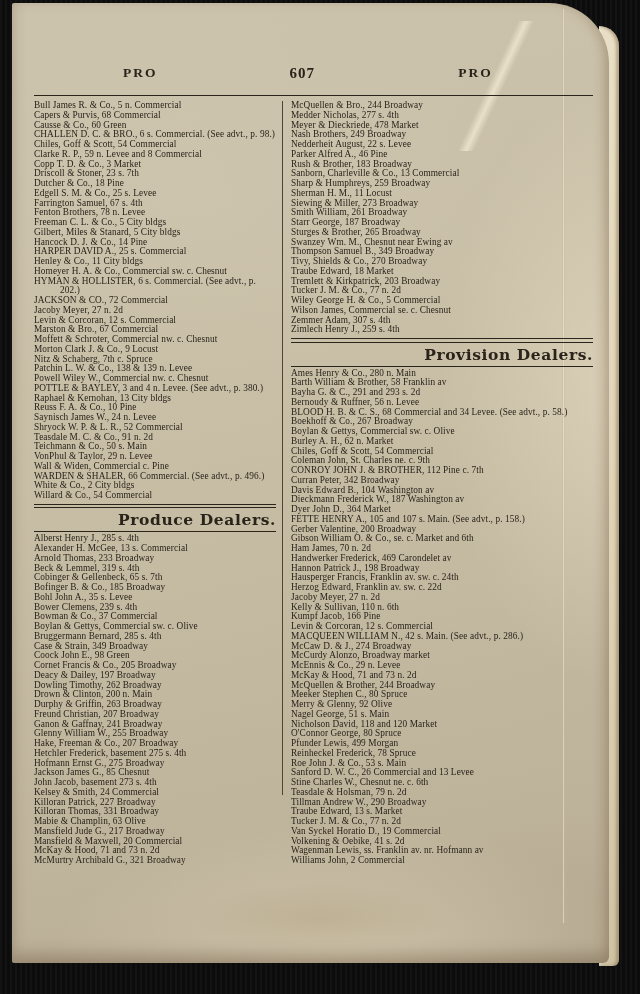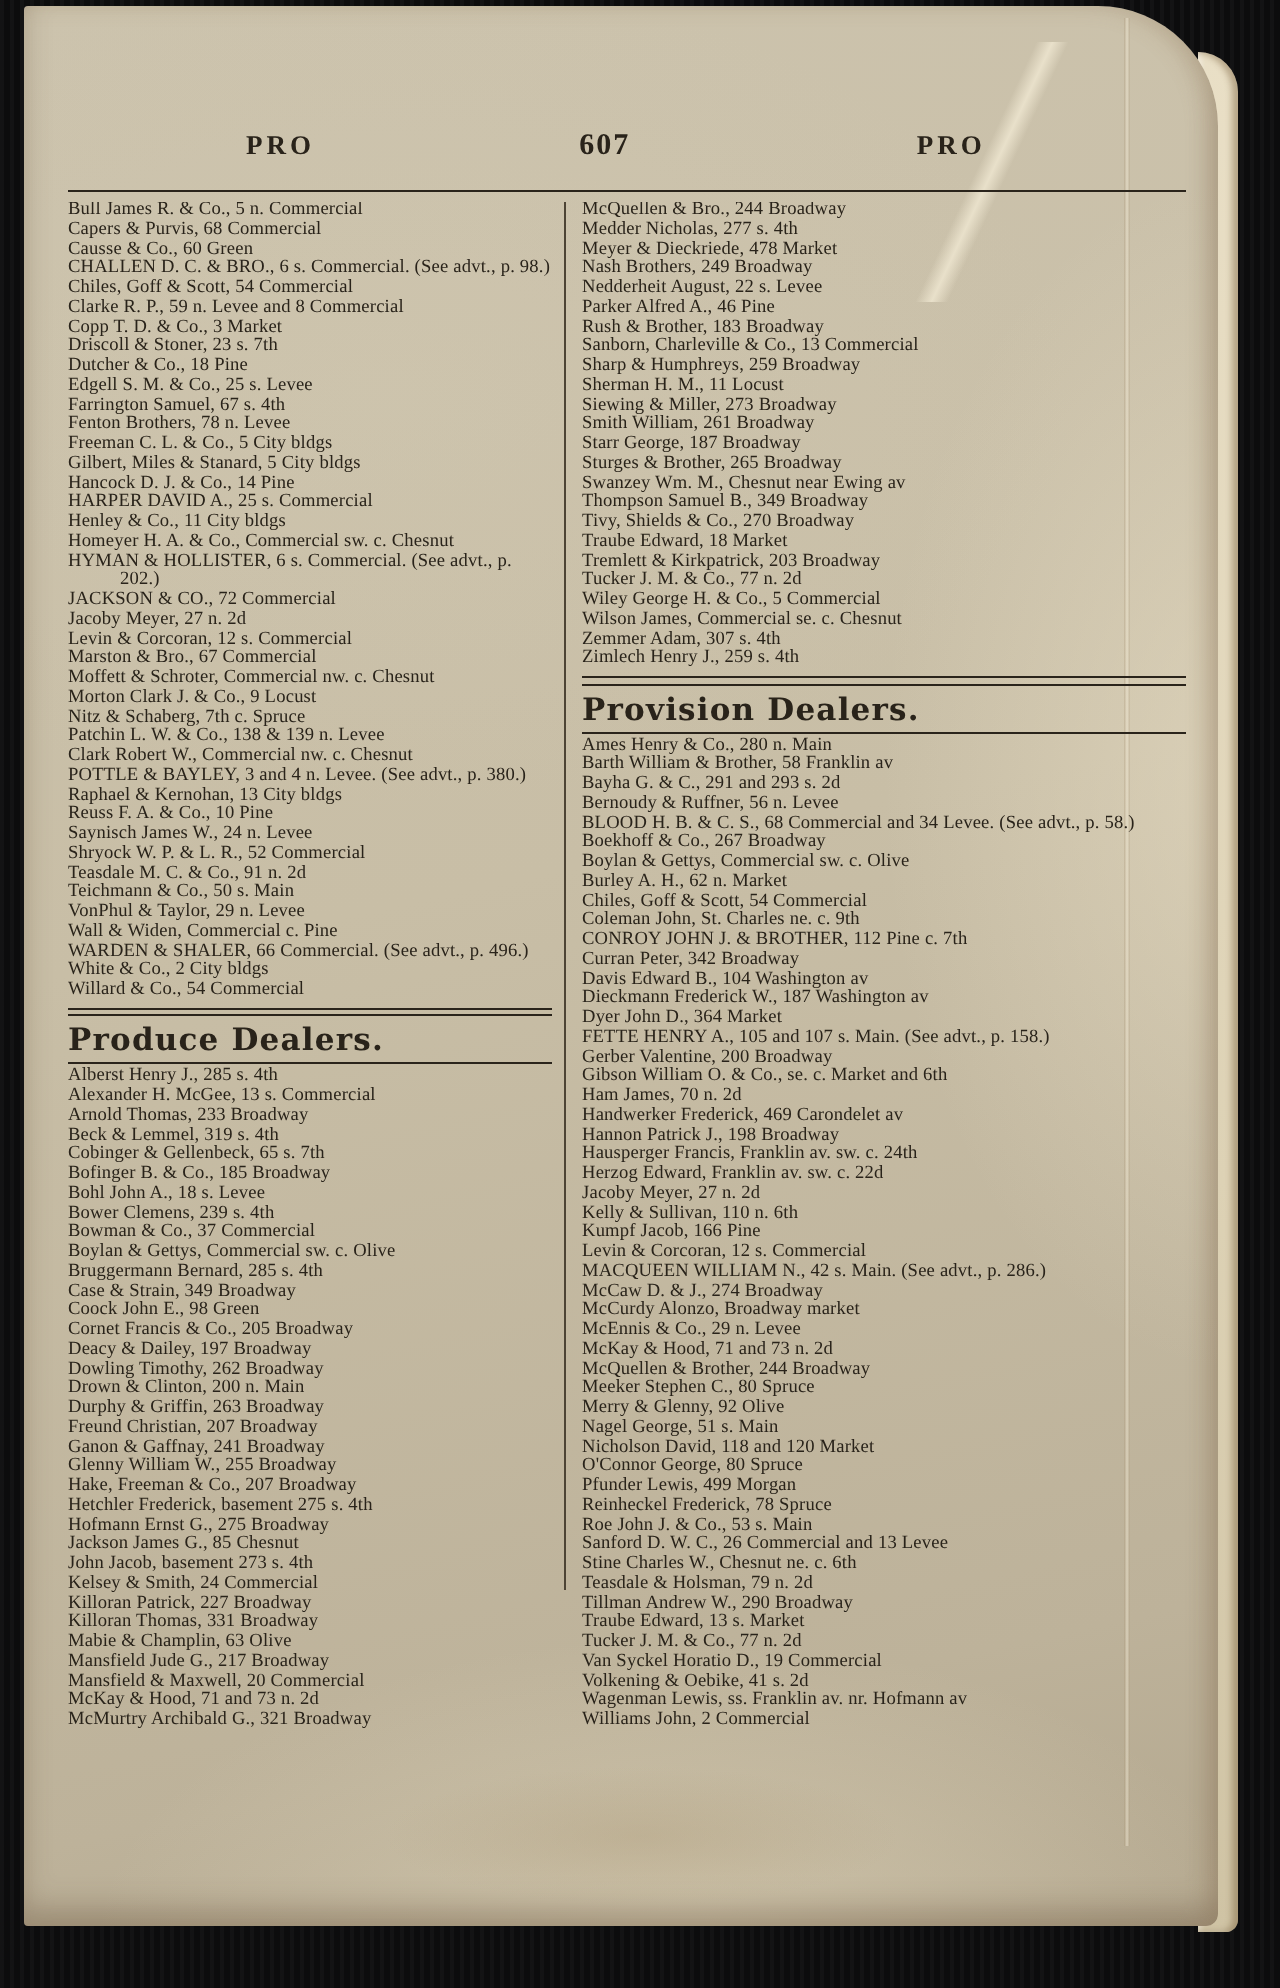--- a/index.html
+++ b/index.html
@@ -61,21 +61,21 @@
   .hdr-rule{border-top:1.6px solid #2a241b;margin:0 0 5px 0;}
   .cols{display:flex;align-items:stretch;height:806px;overflow:hidden;}
   .col{font-size:9.3px;line-height:9.75px;letter-spacing:.1px;}
   .col-left{width:242px;padding-right:6px;}
   .col-div{width:0;border-left:1px solid #4d4435;margin-bottom:112px;}
   .col-right{flex:1;padding-left:8px;}
   .entry{padding-left:26px;text-indent:-26px;white-space:normal;}
   .sect{margin:3px 0 2px 0;}
   .sect .rule2{border-top:1.8px solid #2a241b;border-bottom:1px solid #2a241b;height:2.5px;margin-bottom:3px;}
   .sect h2{
-    margin:0;text-align:left;font-size:15.5px;line-height:17px;font-weight:bold;
+    margin:0;text-align:right;font-size:15.5px;line-height:17px;font-weight:bold;
     font-family:"DejaVu Serif","Liberation Serif",serif;letter-spacing:.6px;
   }
   .sect .rule1{border-top:1.1px solid #2a241b;margin-top:3px;}
 </style>
 </head>
 <body>
 
 <div class="binding"></div>
 <div class="page-edge"></div>
 
@@ -115,21 +115,21 @@
             <div class="entry">Homeyer H. A. &amp; Co., Commercial sw. c. Chesnut</div>
             <div class="entry">HYMAN &amp; HOLLISTER, 6 s. Commercial. (See advt., p. 202.)</div>
             <div class="entry">JACKSON &amp; CO., 72 Commercial</div>
             <div class="entry">Jacoby Meyer, 27 n. 2d</div>
             <div class="entry">Levin &amp; Corcoran, 12 s. Commercial</div>
             <div class="entry">Marston &amp; Bro., 67 Commercial</div>
             <div class="entry">Moffett &amp; Schroter, Commercial nw. c. Chesnut</div>
             <div class="entry">Morton Clark J. &amp; Co., 9 Locust</div>
             <div class="entry">Nitz &amp; Schaberg, 7th c. Spruce</div>
             <div class="entry">Patchin L. W. &amp; Co., 138 &amp; 139 n. Levee</div>
-            <div class="entry">Clark Robert W., Commercial nw. c. Chesnut</div>
+            <div class="entry">Powell Wiley W., Commercial nw. c. Chesnut</div>
             <div class="entry">POTTLE &amp; BAYLEY, 3 and 4 n. Levee. (See advt., p. 380.)</div>
             <div class="entry">Raphael &amp; Kernohan, 13 City bldgs</div>
             <div class="entry">Reuss F. A. &amp; Co., 10 Pine</div>
             <div class="entry">Saynisch James W., 24 n. Levee</div>
             <div class="entry">Shryock W. P. &amp; L. R., 52 Commercial</div>
             <div class="entry">Teasdale M. C. &amp; Co., 91 n. 2d</div>
             <div class="entry">Teichmann &amp; Co., 50 s. Main</div>
             <div class="entry">VonPhul &amp; Taylor, 29 n. Levee</div>
             <div class="entry">Wall &amp; Widen, Commercial c. Pine</div>
             <div class="entry">WARDEN &amp; SHALER, 66 Commercial. (See advt., p. 496.)</div>
@@ -141,21 +141,21 @@
           <h2>Produce Dealers.</h2>
           <div class="rule1"></div>
         </div>
         <div>
             <div class="entry">Alberst Henry J., 285 s. 4th</div>
             <div class="entry">Alexander H. McGee, 13 s. Commercial</div>
             <div class="entry">Arnold Thomas, 233 Broadway</div>
             <div class="entry">Beck &amp; Lemmel, 319 s. 4th</div>
             <div class="entry">Cobinger &amp; Gellenbeck, 65 s. 7th</div>
             <div class="entry">Bofinger B. &amp; Co., 185 Broadway</div>
-            <div class="entry">Bohl John A., 18 s. Levee</div>
+            <div class="entry">Bohl John A., 35 s. Levee</div>
             <div class="entry">Bower Clemens, 239 s. 4th</div>
             <div class="entry">Bowman &amp; Co., 37 Commercial</div>
             <div class="entry">Boylan &amp; Gettys, Commercial sw. c. Olive</div>
             <div class="entry">Bruggermann Bernard, 285 s. 4th</div>
             <div class="entry">Case &amp; Strain, 349 Broadway</div>
             <div class="entry">Coock John E., 98 Green</div>
             <div class="entry">Cornet Francis &amp; Co., 205 Broadway</div>
             <div class="entry">Deacy &amp; Dailey, 197 Broadway</div>
             <div class="entry">Dowling Timothy, 262 Broadway</div>
             <div class="entry">Drown &amp; Clinton, 200 n. Main</div>

